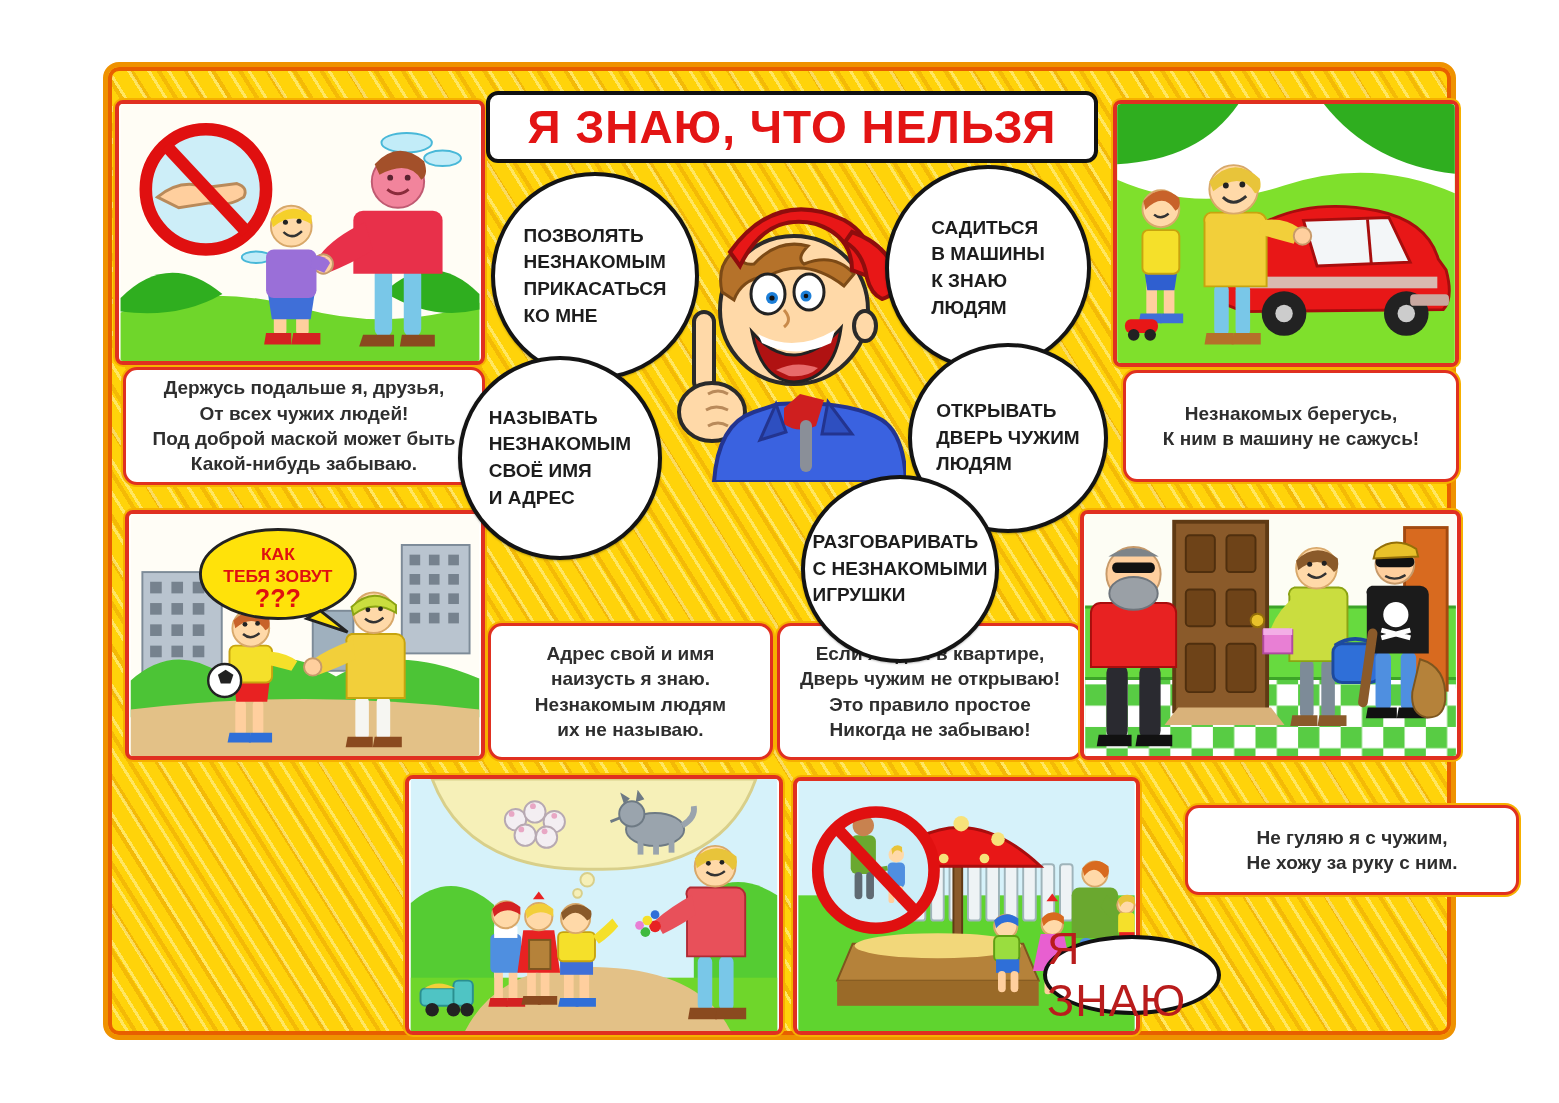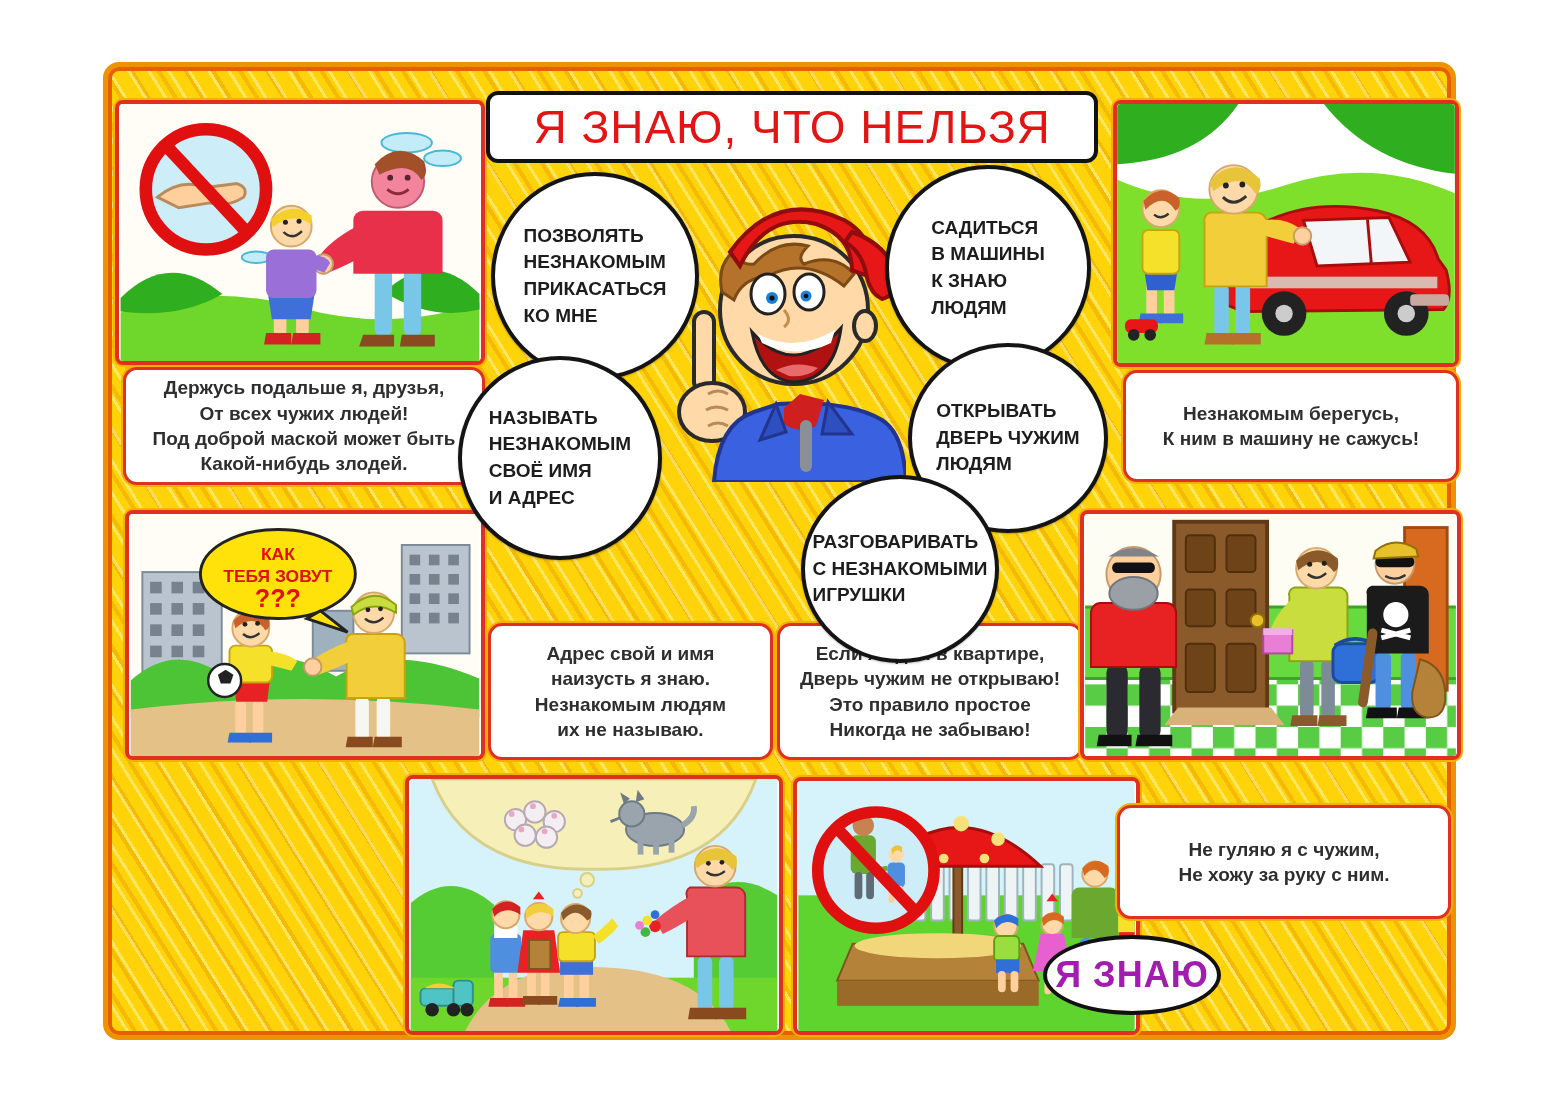--- a/index.html
+++ b/index.html
@@ -24,25 +24,25 @@
   .note{background:#fff;border:3px solid #e03020;border-radius:14px;display:flex;align-items:center;
     justify-content:center;text-align:center;padding:8px 10px;box-shadow:0 0 0 2px #f6b000;z-index:1}
   .note p{white-space:pre-line;font-weight:bold;color:#2e2e2e;font-size:19px;line-height:1.34}
 
   .bubble{background:#fff;border:4px solid #141414;border-radius:50%;display:flex;align-items:center;
     justify-content:center;text-align:left;z-index:3;box-shadow:0 1px 2px rgba(0,0,0,.25)}
   .bubble span{white-space:pre-line;font-weight:bold;color:#1d1d1d;font-size:19px;line-height:1.4}
 
   #title{left:378px;top:24px;width:612px;height:72px;background:#fff;border:4px solid #111;
     border-radius:12px;display:flex;align-items:center;justify-content:center;z-index:4}
-  #title span{color:#e31414;font-weight:normal;font-size:46px;letter-spacing:1px;white-space:nowrap}
+  #title span{color:#e31414;font-weight:bold;font-size:46px;letter-spacing:1px;white-space:nowrap}
 
   #badge{left:935px;top:868px;width:178px;height:80px;background:#fff;border:4px solid #111;
     border-radius:50%;display:flex;align-items:center;justify-content:center;z-index:5}
-  #badge span{color:#a21caf;font-weight:bold;font-size:36px;letter-spacing:1px}
+  #badge span{color:#b91c1c;font-weight:normal;font-size:45px;letter-spacing:1px}
 
   #boy{left:548px;top:115px;width:250px;height:300px;z-index:2}
   #boy svg{width:100%;height:100%;display:block}
 
   
   #c-touch{left:383px;top:105px;width:208px;height:208px}
   #c-cars {left:777px;top:98px;width:206px;height:206px}
   #c-name {left:350px;top:289px;width:204px;height:204px}
   #c-door {left:800px;top:276px;width:200px;height:190px}
   #c-gifts{left:505px;top:396px;width:202px;height:202px}
@@ -53,21 +53,21 @@
   #t-strangers{left:15px;top:300px;width:362px;height:118px}
   #p-tr{left:1005px;top:33px;width:346px;height:267px}
   #t-car{left:1015px;top:303px;width:336px;height:112px}
   #p-name{left:17px;top:443px;width:360px;height:250px}
   #t-name{left:380px;top:556px;width:285px;height:137px}
   #t-door{left:669px;top:556px;width:306px;height:137px}
   #p-door{left:972px;top:443px;width:381px;height:250px}
   #t-candy{left:19px;top:760px;width:298px;height:140px}
   #p-candy{left:297px;top:708px;width:378px;height:260px}
   #p-sandbox{left:685px;top:710px;width:347px;height:258px}
-  #t-walk{left:1009px;top:738px;width:334px;height:114px}
+  #t-walk{left:1077px;top:738px;width:334px;height:90px}
 </style>
 </head>
 <body>
 
 <div id="page">
   <div id="poster">
 
     <div id="title" class="abs">
       <span>Я ЗНАЮ, ЧТО НЕЛЬЗЯ</span>
     </div>
@@ -109,21 +109,21 @@
         <path d="M38 96 Q62 76 88 86 L120 82 Q132 86 127 96 Q110 107 92 102 L60 107 Z" fill="#ffcf9e" stroke="#b98a5a" stroke-width="3"></path>
         <circle cx="88" cy="88" r="62" fill="none" stroke="#e01010" stroke-width="13"></circle>
         <line x1="47" y1="43" x2="130" y2="132" stroke="#e01010" stroke-width="13"></line>
       </svg>
     </div>
 
     <div id="t-strangers" class="abs note">
       <p>Держусь подальше я, друзья,
 От всех чужих людей!
 Под доброй маской может быть
-Какой-нибудь злодей.</p>
+Какой-нибудь забываю.</p>
     </div>
 
     <div id="p-tr" class="abs picture">
       <svg viewBox="0 0 348 267" aria-hidden="true">
         <rect width="348" height="267" fill="#7fe02c"></rect>
         <path d="M0 0 h348 v92 Q262 54 172 84 Q82 114 0 78 Z" fill="#ffffff"></path>
         <path d="M0 0 h125 Q85 58 0 62 Z" fill="#2fae1f"></path>
         <path d="M348 0 h-135 Q262 62 348 72 Z" fill="#2fae1f"></path>
         <path d="M110 206 Q108 150 152 122 Q202 97 268 110 Q320 121 331 160 L339 171 Q347 200 336 212 L130 214 Z" fill="#e81717" stroke="#a80d0d" stroke-width="3"></path>
         <path d="M192 120 L280 117 L302 163 L206 167 Z" fill="#f3f6f8" stroke="#a80d0d" stroke-width="3"></path>
@@ -155,21 +155,21 @@
         <circle cx="45" cy="108" r="19" fill="#ffd9a8" stroke="#d8a86a" stroke-width="2"></circle>
         <path d="M27 100 Q45 80 64 97 Q66 108 60 110 Q48 90 29 109 Z" fill="#c8622a"></path>
         <path d="M38 114 Q45 120 53 113" stroke="#333" stroke-width="2.5" fill="none"></path>
         <rect x="8" y="222" width="34" height="14" rx="6" fill="#e81717"></rect>
         <circle cx="17" cy="238" r="6" fill="#222"></circle>
           <circle cx="34" cy="238" r="6" fill="#222"></circle>
       </svg>
     </div>
 
     <div id="t-car" class="abs note">
-      <p>Незнакомым берегусь,
+      <p>Незнакомых берегусь,
 К ним в машину не сажусь!</p>
     </div>
 
     <div id="p-name" class="abs picture">
       <svg viewBox="0 0 360 250" aria-hidden="true">
         <rect width="360" height="250" fill="#fffdf6"></rect>
         <rect x="12" y="60" width="82" height="118" fill="#b9c4cf" stroke="#7d8b98" stroke-width="2"></rect>
         <g fill="#76828e">
           <rect x="20" y="70" width="12" height="12"></rect>
             <rect x="42" y="70" width="12" height="12"></rect>

